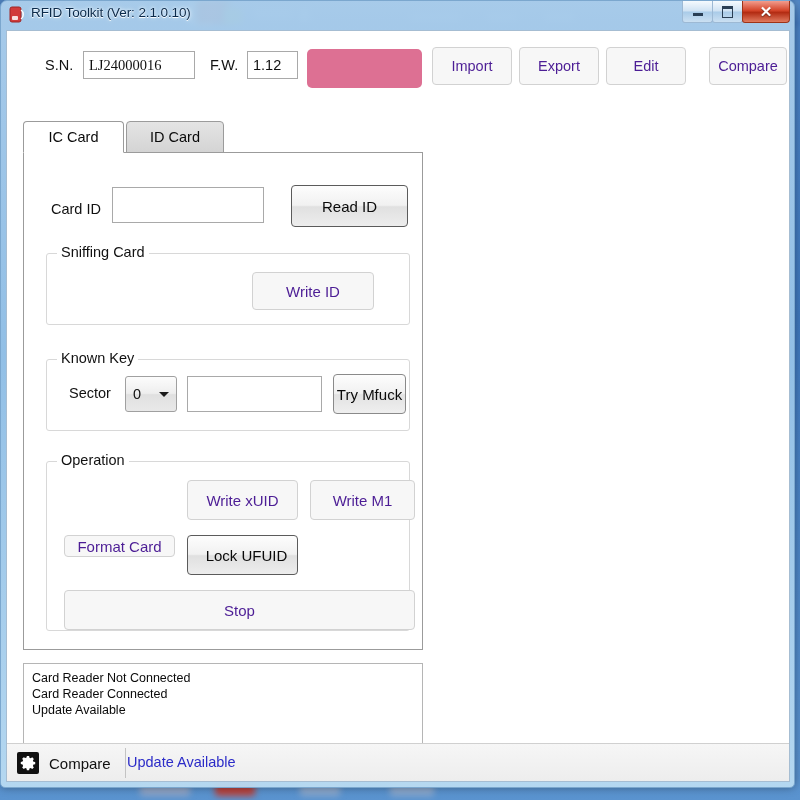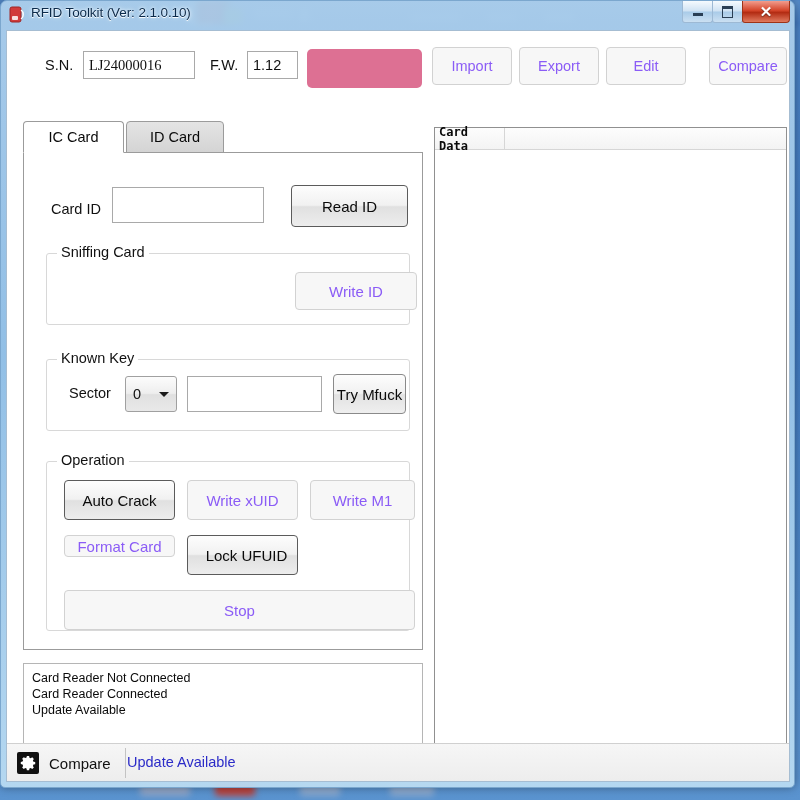--- a/index.html
+++ b/index.html
@@ -156,21 +156,21 @@
     color: #0a0a0a;
   }
   .btn-default {
     border: 1px solid #5b5b5b;
     background: linear-gradient(180deg,#fdfdfd 0%,#f1f1f1 48%,#e0e0e0 52%,#ededed 100%);
     color: #0a0a0a;
   }
   .btn-disabled {
     border: 1px solid #d2d2d2;
     background: #f7f7f7;
-    color: #8b5cf6;
+    color: #4c1d95;
   }
   #tb-import  { left: 0px;   width: 80px; }
   #tb-export  { left: 87px;  width: 80px; }
   #tb-edit    { left: 174px; width: 80px; text-align: center; }
   #tb-compare { left: 277px; width: 78px; }
 
   
   #tabstrip { position: absolute; left: 16px; top: 90px; height: 32px; }
   .tab {
     position: absolute;
@@ -238,21 +238,21 @@
     position: absolute;
     box-sizing: border-box;
     border-radius: 4px;
     font-size: 15px;
     display: flex; align-items: center; justify-content: center;
     font-family: "Liberation Sans", sans-serif;
   }
 
   
   #btn-readkey  { left: 39px;  top: 18px; width: 122px; height: 38px; }
-  #btn-writeid  { left: 205px; top: 18px; width: 122px; height: 38px; margin-left: 43px; }
+  #btn-writeid  { left: 205px; top: 18px; width: 122px; height: 38px; }
 
   
   #sector-label { position: absolute; left: 22px; top: 25px; font-size: 14.5px; color:#111; }
   #sector-combo {
     position: absolute; left: 78px; top: 16px; width: 52px; height: 36px;
     border: 1px solid #a0a0a0; border-radius: 3px; box-sizing: border-box;
     background: linear-gradient(180deg,#fcfcfc 0%,#eeeeee 48%,#e0e0e0 52%,#e9e9e9 100%);
     display: flex; align-items: center;
   }
   #sector-value { font-size: 14.5px; color: #111; padding-left: 7px; }
@@ -441,41 +441,34 @@
         <div id="sector-combo">
           <span id="sector-value">0</span>
           <span id="sector-arrow"></span>
         </div>
         <div class="textbox" id="knownkey-box"></div>
         <div class="gbtn btn-enabled" id="btn-trymfuck">Try Mfuck</div>
       </div>
 
       <div class="groupbox" id="grp-operation">
         <div class="group-title">Operation</div>
-        <div class="gbtn btn-default" id="btn-autocrack">Auto Crack</div>
         <div class="gbtn btn-disabled" id="btn-writexuid">Write xUID</div>
         <div class="gbtn btn-disabled" id="btn-writem1">Write M1</div>
         <div class="gbtn btn-disabled" id="btn-formatcard">Format Card</div>
         <div class="gbtn btn-default" id="btn-lockufuid">Lock UFUID</div>
         <div class="gbtn btn-disabled" id="btn-stop">Stop</div>
       </div>
     </div>
 
     <div id="logbox">
       <div class="log-line">Card Reader Not Connected</div>
       <div class="log-line">Card Reader Connected</div>
       <div class="log-line">Update Available</div>
     </div>
 
-    <div id="carddata-panel">
-      <div id="carddata-header">
-        <div id="carddata-col">Card Data</div>
-      </div>
-      <div id="carddata-body"></div>
-    </div>
 
     <div id="statusbar">
       <div id="settings-zone">
         <div id="gear-icon-box">
           <svg viewBox="0 0 20 20" width="16" height="16">
             <path fill="#ffffff" d="M10 6.6a3.4 3.4 0 100 6.8 3.4 3.4 0 000-6.8zm0 5a1.6 1.6 0 110-3.2 1.6 1.6 0 010 3.2z"></path>
             <path fill="#ffffff" d="M8.6 1.2h2.8l.4 2.2 1.6.7 1.9-1.2 2 2-1.2 1.9.7 1.6 2.2.4v2.8l-2.2.4-.7 1.6 1.2 1.9-2 2-1.9-1.2-1.6.7-.4 2.2H8.6l-.4-2.2-1.6-.7-1.9 1.2-2-2 1.2-1.9-.7-1.6L1 11.4V8.6l2.2-.4.7-1.6L2.7 4.7l2-2 1.9 1.2 1.6-.7z"></path>
           </svg>
         </div>
         <div id="settings-label">Compare</div>

